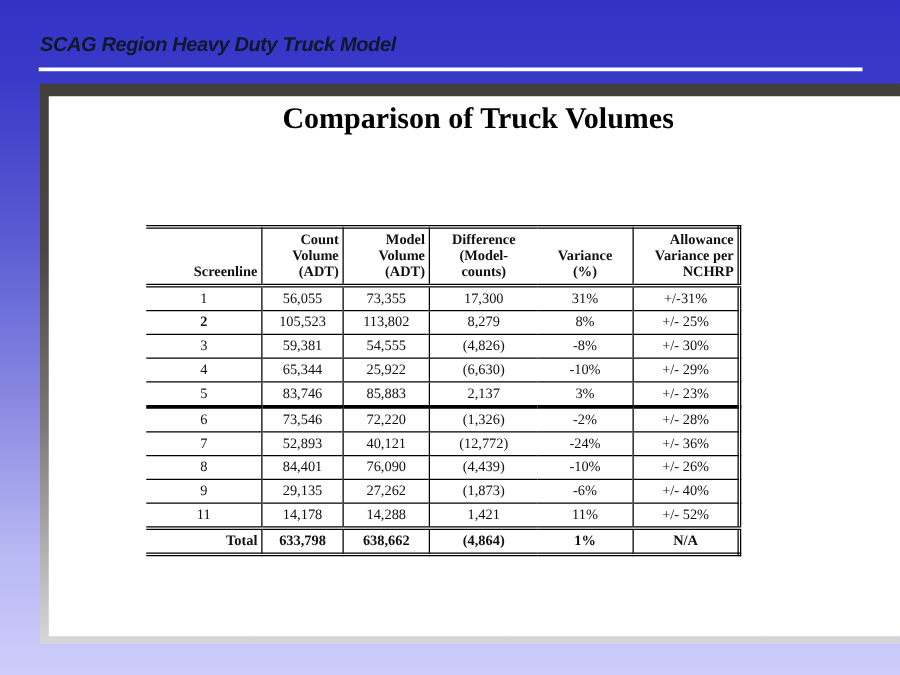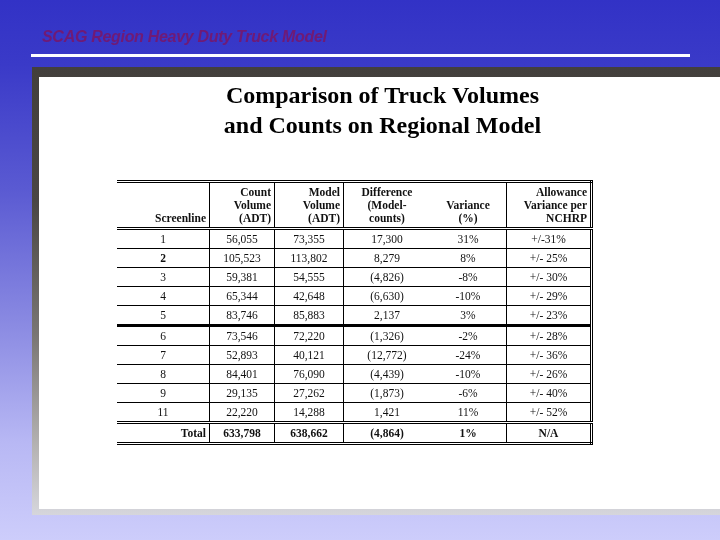--- a/index.html
+++ b/index.html
@@ -9,23 +9,23 @@
     body {
       width: 720px;
       height: 540px;
       overflow: hidden;
       position: relative;
       background: linear-gradient(to bottom, #3232c6 0%, #3a3ac8 12%, #5a5ad2 35%, #8a8ae2 60%, #b8b8f4 82%, #cdcdfb 100%);
       font-family: "Liberation Sans", sans-serif;
     }
     .slide-header {
       position: absolute;
-      left: 42px;
+      left: 32px;
       top: 28px;
-      color: #701a75;
+      color: #0f172a;
       font-family: "Liberation Sans", sans-serif;
       font-style: italic;
       font-weight: bold;
       font-size: 16px;
       letter-spacing: -0.3px;
     }
     .header-rule {
       position: absolute;
       left: 31px;
       top: 54px;
@@ -118,21 +118,20 @@
 </head>
 <body>
 
 <div class="slide-header">SCAG Region Heavy Duty Truck Model</div>
 <div class="header-rule"></div>
 
 <div class="frame">
   <div class="frame-inner">
     <div class="slide-title">
       <span>Comparison of Truck Volumes</span>
-      <span>and Counts on Regional Model</span>
     </div>
 
     <div class="table-wrap">
       <table class="data">
         <thead>
           <tr>
             <th style="width:86px">
               <div>Screenline</div>
             </th>
             <th style="width:58px">
@@ -182,21 +181,21 @@
             <td>3</td>
             <td>59,381</td>
             <td>54,555</td>
             <td class="no-vline">(4,826)</td>
             <td>-8%</td>
             <td class="no-vline">+/- 30%</td>
           </tr>
           <tr>
             <td>4</td>
             <td>65,344</td>
-            <td>42,648</td>
+            <td>25,922</td>
             <td class="no-vline">(6,630)</td>
             <td>-10%</td>
             <td class="no-vline">+/- 29%</td>
           </tr>
           <tr>
             <td>5</td>
             <td>83,746</td>
             <td>85,883</td>
             <td class="no-vline">2,137</td>
             <td>3%</td>
@@ -229,21 +228,21 @@
           <tr>
             <td>9</td>
             <td>29,135</td>
             <td>27,262</td>
             <td class="no-vline">(1,873)</td>
             <td>-6%</td>
             <td class="no-vline">+/- 40%</td>
           </tr>
           <tr>
             <td>11</td>
-            <td>22,220</td>
+            <td>14,178</td>
             <td>14,288</td>
             <td class="no-vline">1,421</td>
             <td>11%</td>
             <td class="no-vline">+/- 52%</td>
           </tr>
           <tr class="total-row">
             <td class="left">Total</td>
             <td>633,798</td>
             <td>638,662</td>
             <td class="no-vline">(4,864)</td>

